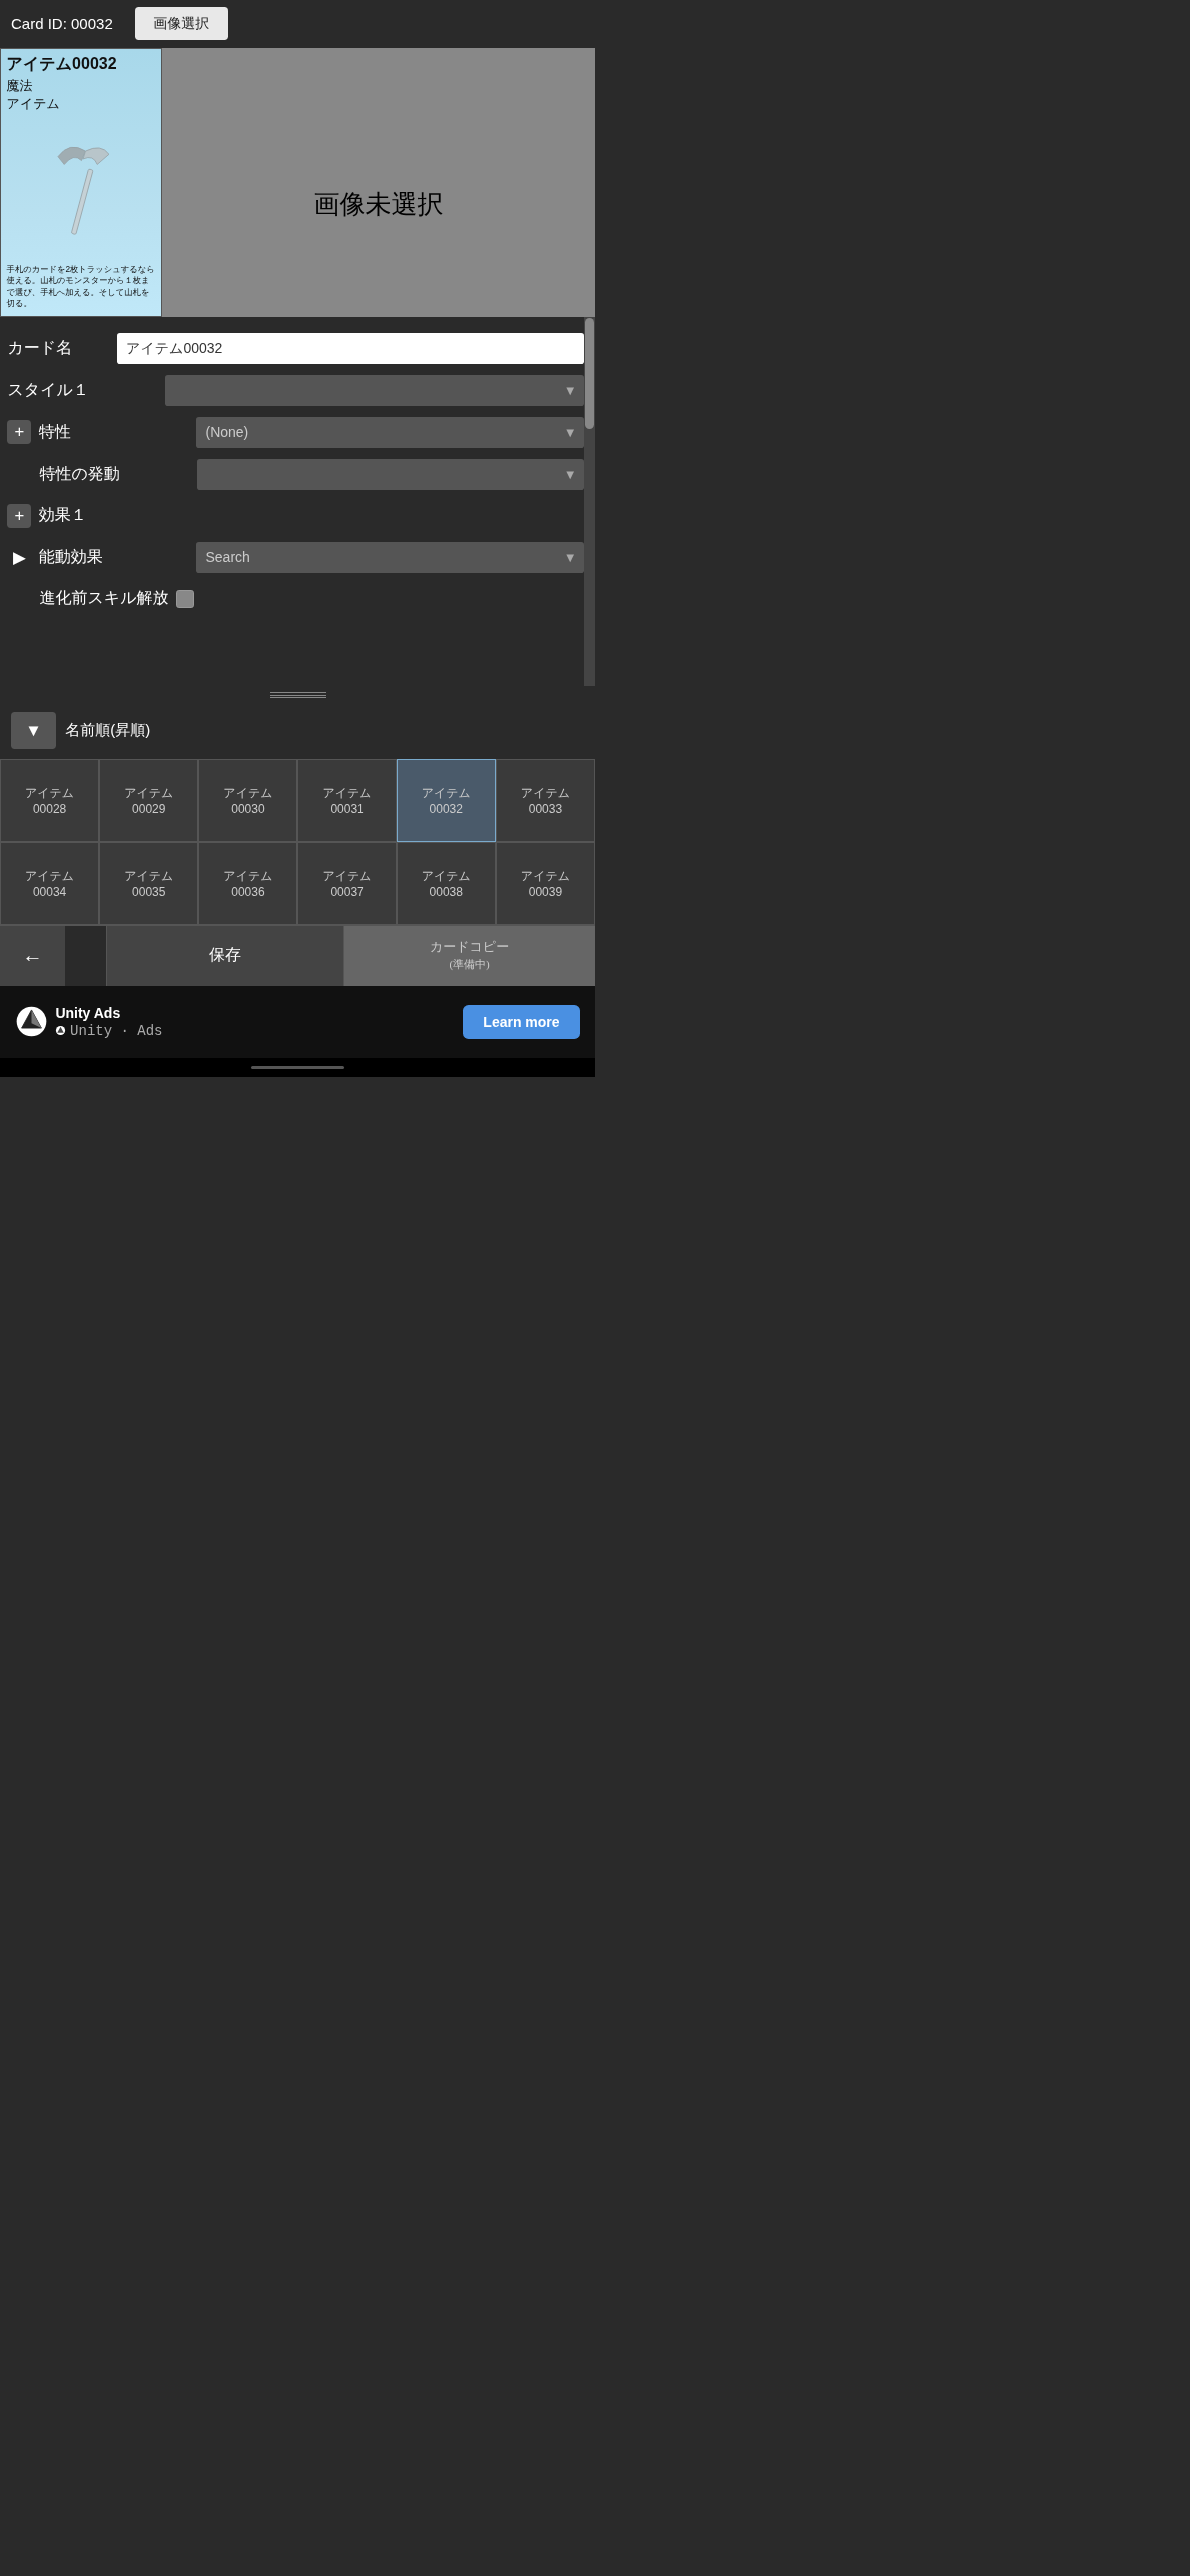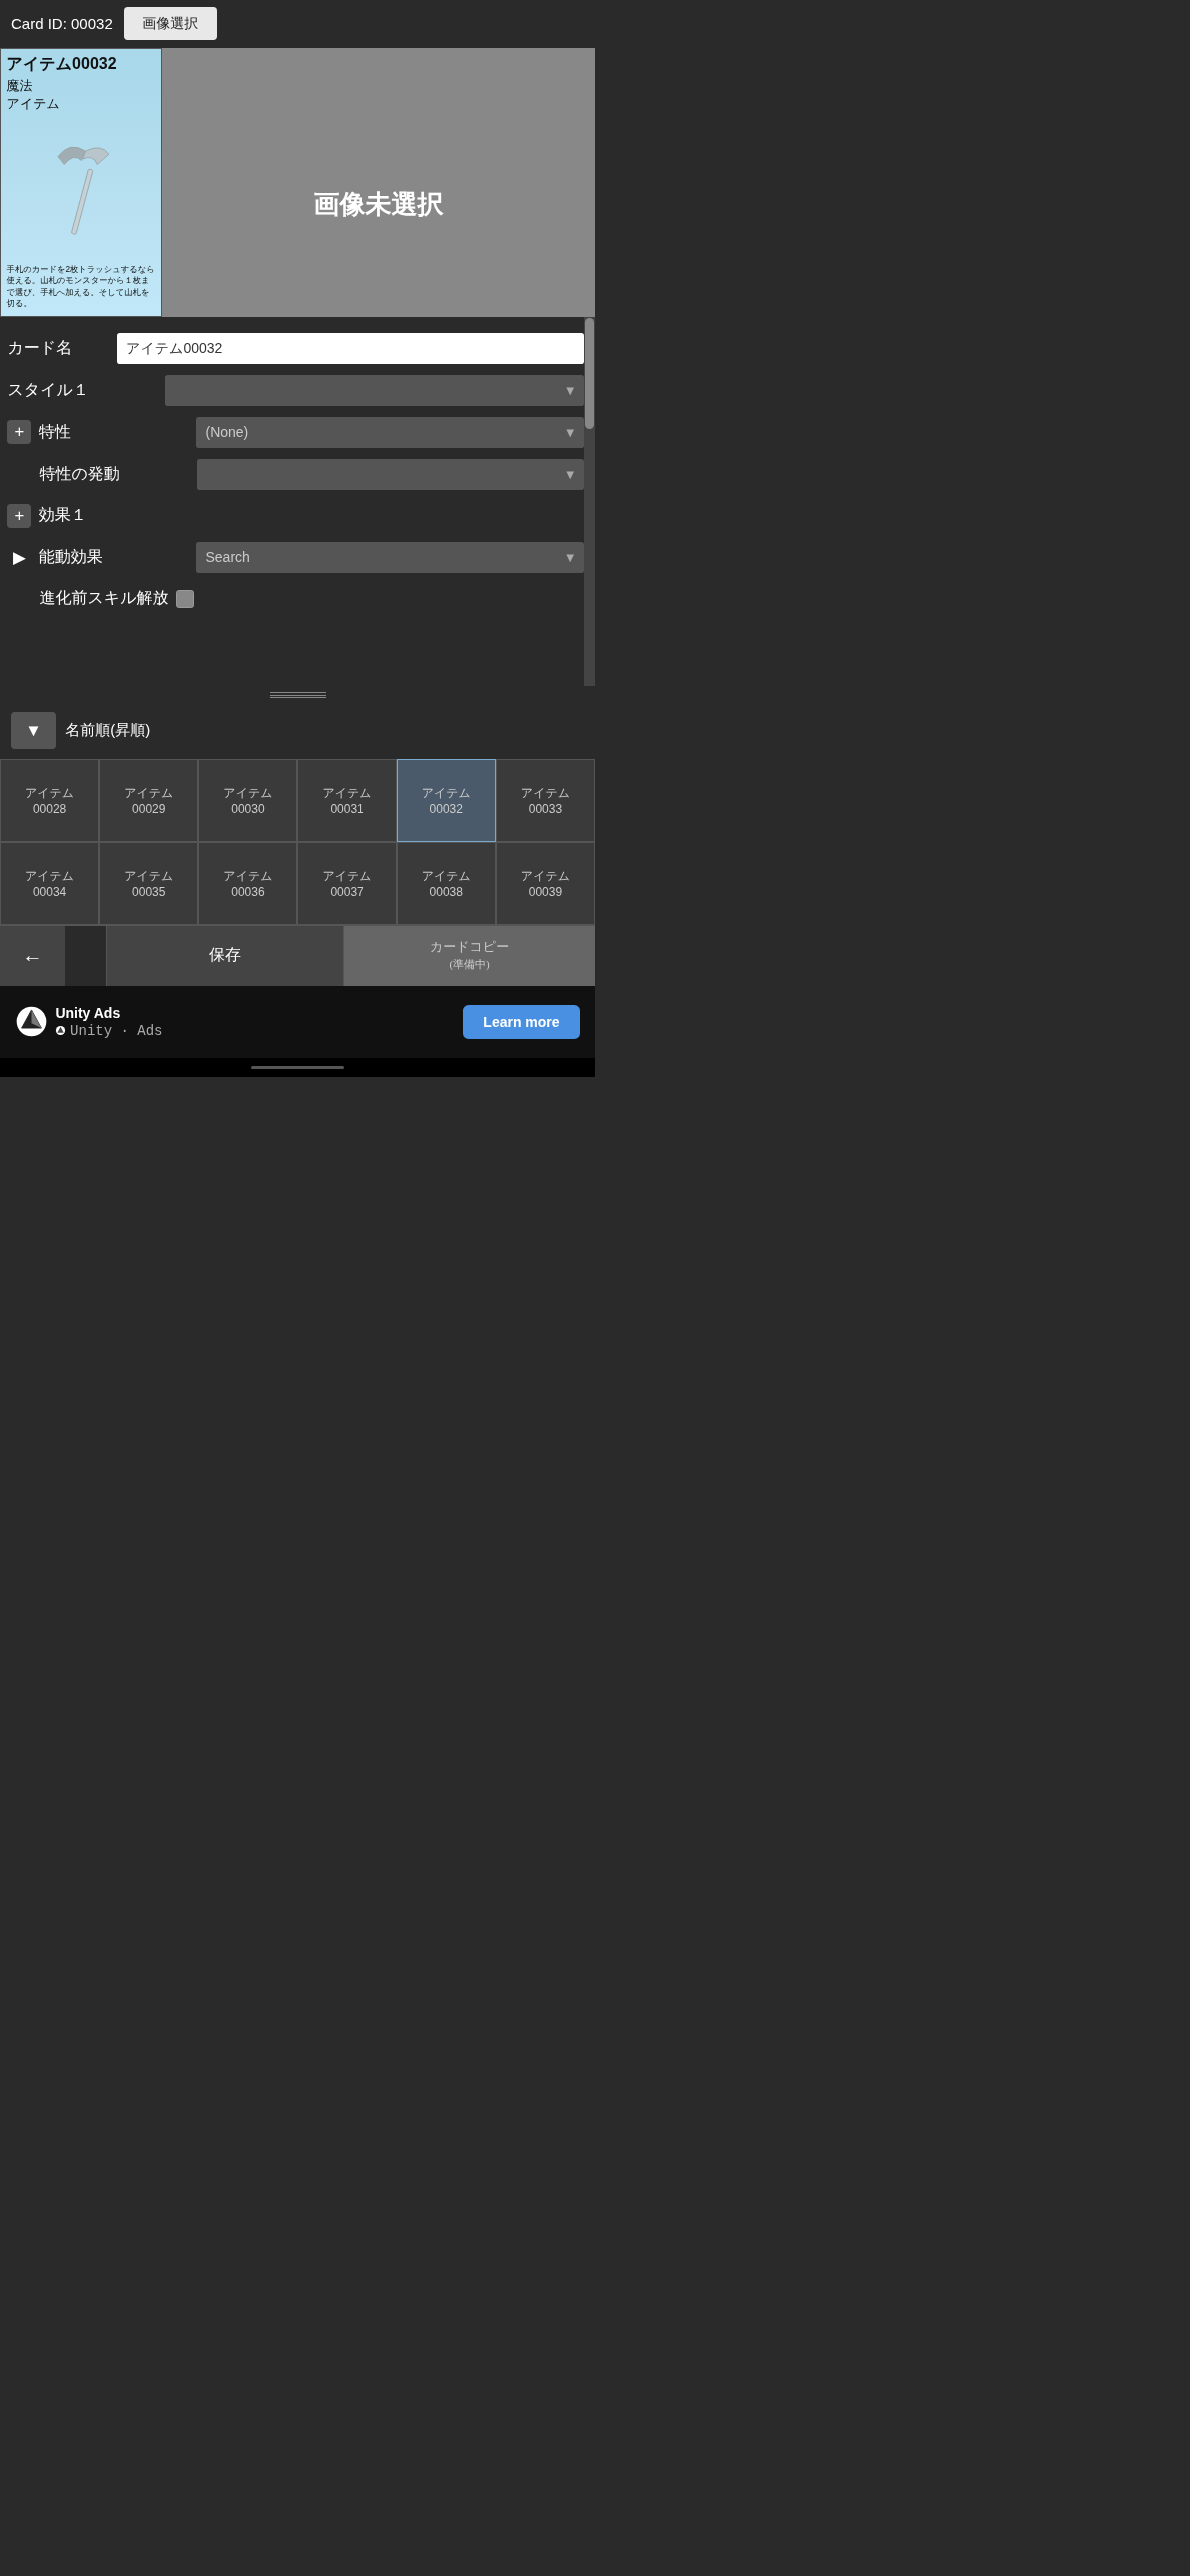--- a/index.html
+++ b/index.html
@@ -11,21 +11,21 @@
       color: #fff;
       overflow-x: hidden;
     }
 
     
     .card-header {
       background: #2a2a2a;
       padding: 7.4px 11px;
       display: flex;
       align-items: center;
-      gap: 11px;
+      gap: 22px;
     }
     .card-id-label {
       font-size: 15px;
       color: #fff;
       font-weight: 500;
     }
     .image-select-btn {
       background: #e8e8e8;
       color: #222;
       border: none;
@@ -87,22 +87,22 @@
 
     .no-image-area {
       flex: 1;
       background: #888;
       display: flex;
       align-items: center;
       justify-content: center;
     }
     .no-image-text {
       font-size: 26px;
-      color: #ffffff;
-      font-weight: 700;
+      color: #000000;
+      font-weight: 400;
       margin-top: 44px;
     }
 
     
     .form-area {
       background: #2a2a2a;
       padding: 11px 0 11px 0;
       position: relative;
     }
 

